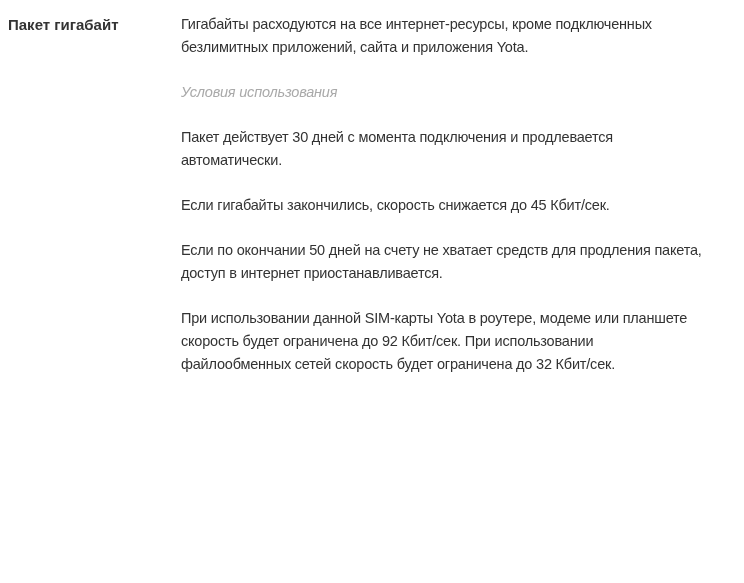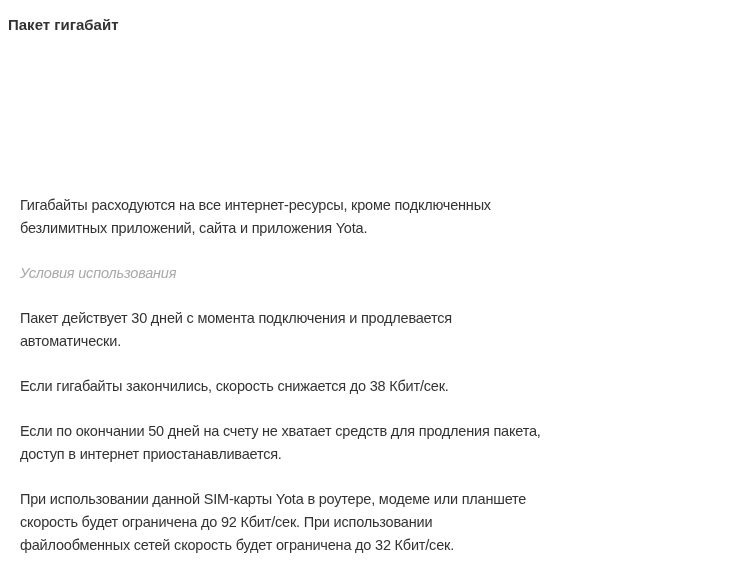--- a/index.html
+++ b/index.html
@@ -1,21 +1,21 @@
 <!DOCTYPE html>
 <html lang="ru" style="--text: #333333; --muted: #a9a9a9; --background: #ffffff;"><head>
 <meta charset="utf-8">
 <title>Пакет гигабайт</title>
 <style>
   :root {
     --text: #333333;
     --muted: #a9a9a9;
     --background: #ffffff;
   }
-  * { margin: 0; padding: 0; box-sizing: border-box; flex-direction: column; }
+  * { margin: 0; padding: 0; box-sizing: border-box; }
   html, body {
     width: 744px;
     height: 583px;
     background: var(--background, #ffffff);
     font-family: "Liberation Sans", "DejaVu Sans", sans-serif;
     color: var(--text, #333333);
     overflow: hidden;
   }
   .layout {
     display: flex;
@@ -29,21 +29,20 @@
   .article-title {
     font-size: 15px;
     line-height: 23px;
     font-weight: bold;
     color: var(--text, #333333);
   }
   .right-col {
     flex: 1 1 auto;
     min-width: 0;
     padding: 13px 0 0 0;
-    margin-left: 20px;
   }
   .block {
     font-size: 14.5px;
     line-height: 23px;
     letter-spacing: -0.2px;
     margin: 0 0 22px 0;
     white-space: pre-line;
     color: var(--text, #333333);
   }
   .block.subheading {
@@ -57,20 +56,20 @@
 <div class="layout">
   <aside class="left-col">
     <h2 class="article-title">Пакет гигабайт</h2>
   </aside>
   <main class="right-col">
     <p class="block">Гигабайты расходуются на все интернет-ресурсы, кроме подключенных
 безлимитных приложений, сайта и приложения Yota.</p>
     <p class="block subheading">Условия использования</p>
     <p class="block">Пакет действует 30 дней с момента подключения и продлевается
 автоматически.</p>
-    <p class="block">Если гигабайты закончились, скорость снижается до 38 Кбит/сек.</p>
+    <p class="block">Если гигабайты закончились, скорость снижается до 45 Кбит/сек.</p>
     <p class="block">Если по окончании 50 дней на счету не хватает средств для продления пакета,
 доступ в интернет приостанавливается.</p>
     <p class="block">При использовании данной SIM-карты Yota в роутере, модеме или планшете
 скорость будет ограничена до 92 Кбит/сек. При использовании
 файлообменных сетей скорость будет ограничена до 32 Кбит/сек.</p>
   </main>
 </div>
 
 </body></html>

